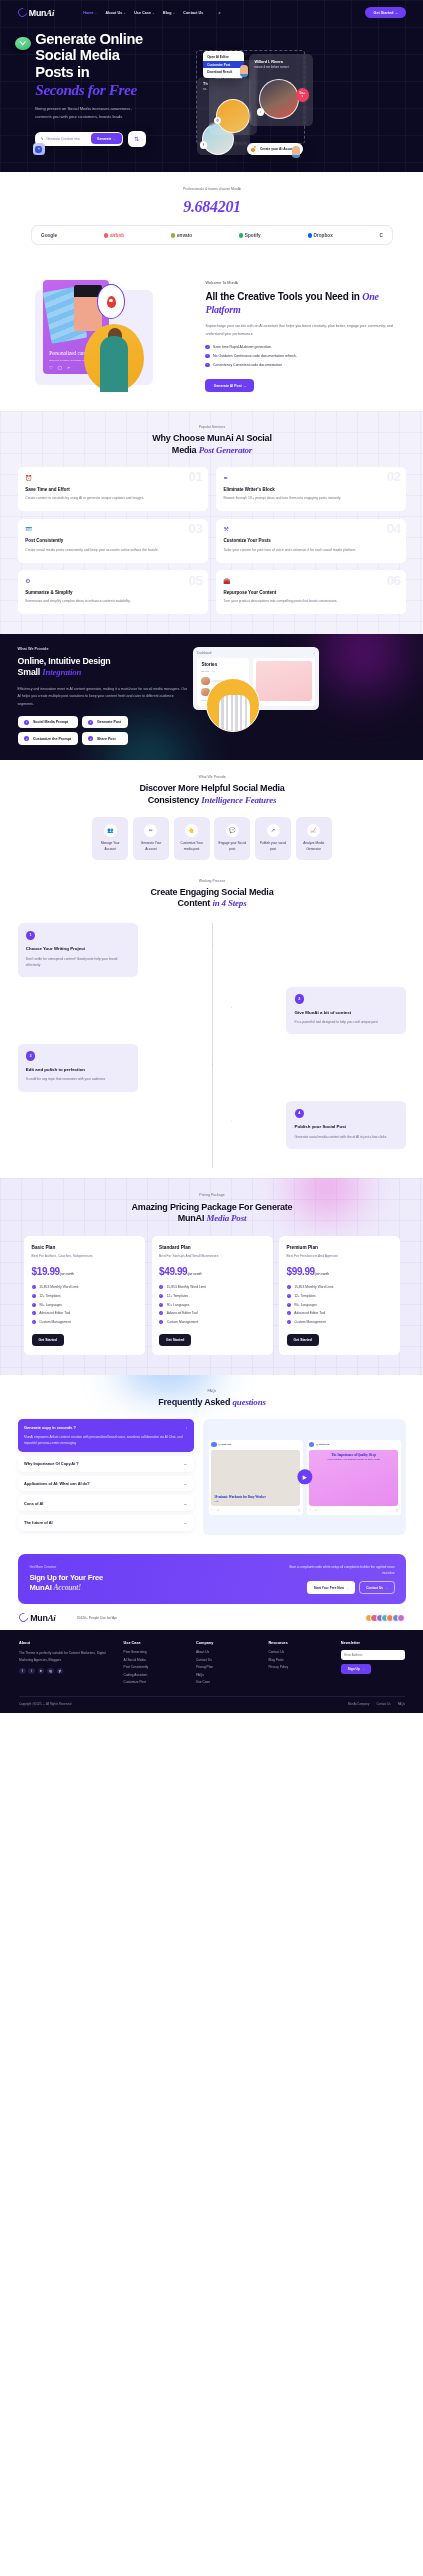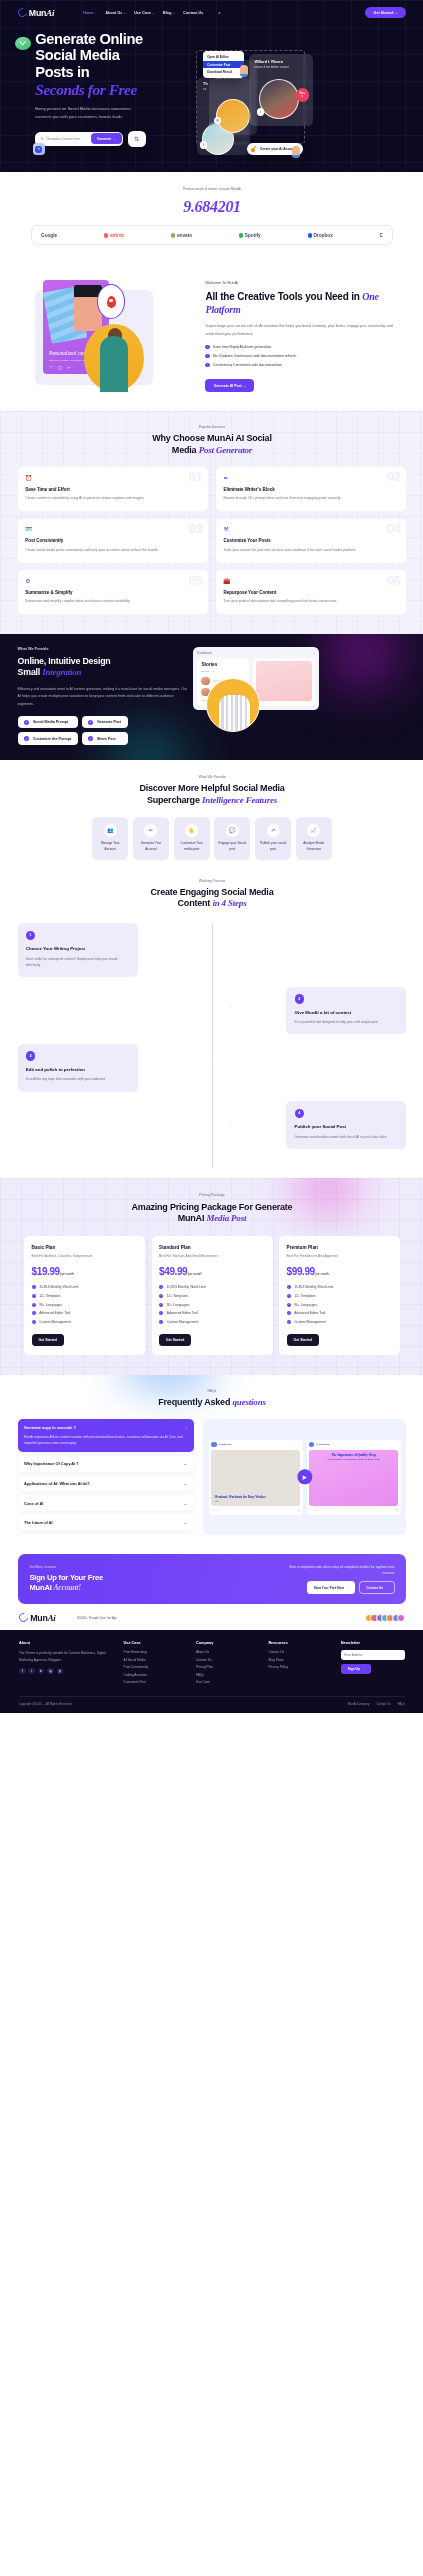--- a/index.html
+++ b/index.html
@@ -471,21 +471,21 @@
       </div>
       <div class="big-avatar"></div>
       <div class="dots-grid"></div>
     </div>
   </section>
 
   <section class="sec">
     <div class="eyebrow">What We Provide</div>
     <h2 class="sec-h">
       <span>Discover More Helpful Social Media</span><br>
-      <span>Supercharge </span><span class="serif-it">Intelligence Features</span>
+      <span>Consistency </span><span class="serif-it">Intelligence Features</span>
     </h2>
     <div class="feat6">
       <div class="f6">
           <div class="ring">👥</div>
           <span>Manage Your Account</span>
         </div>
       <div class="f6">
           <div class="ring">✏</div>
           <span>Generate Your Account</span>
         </div>

